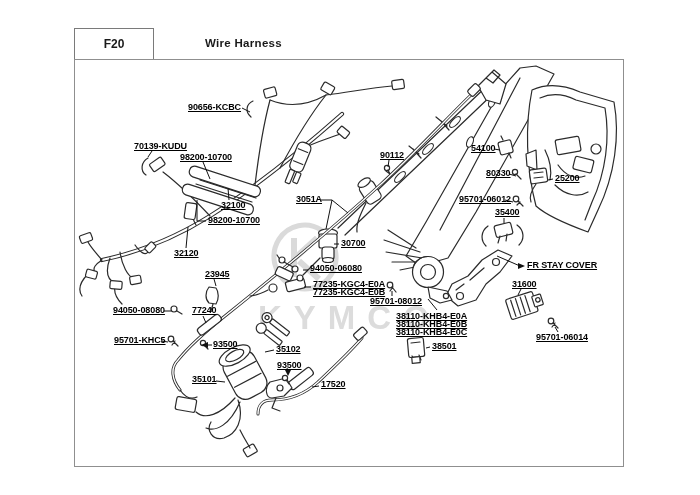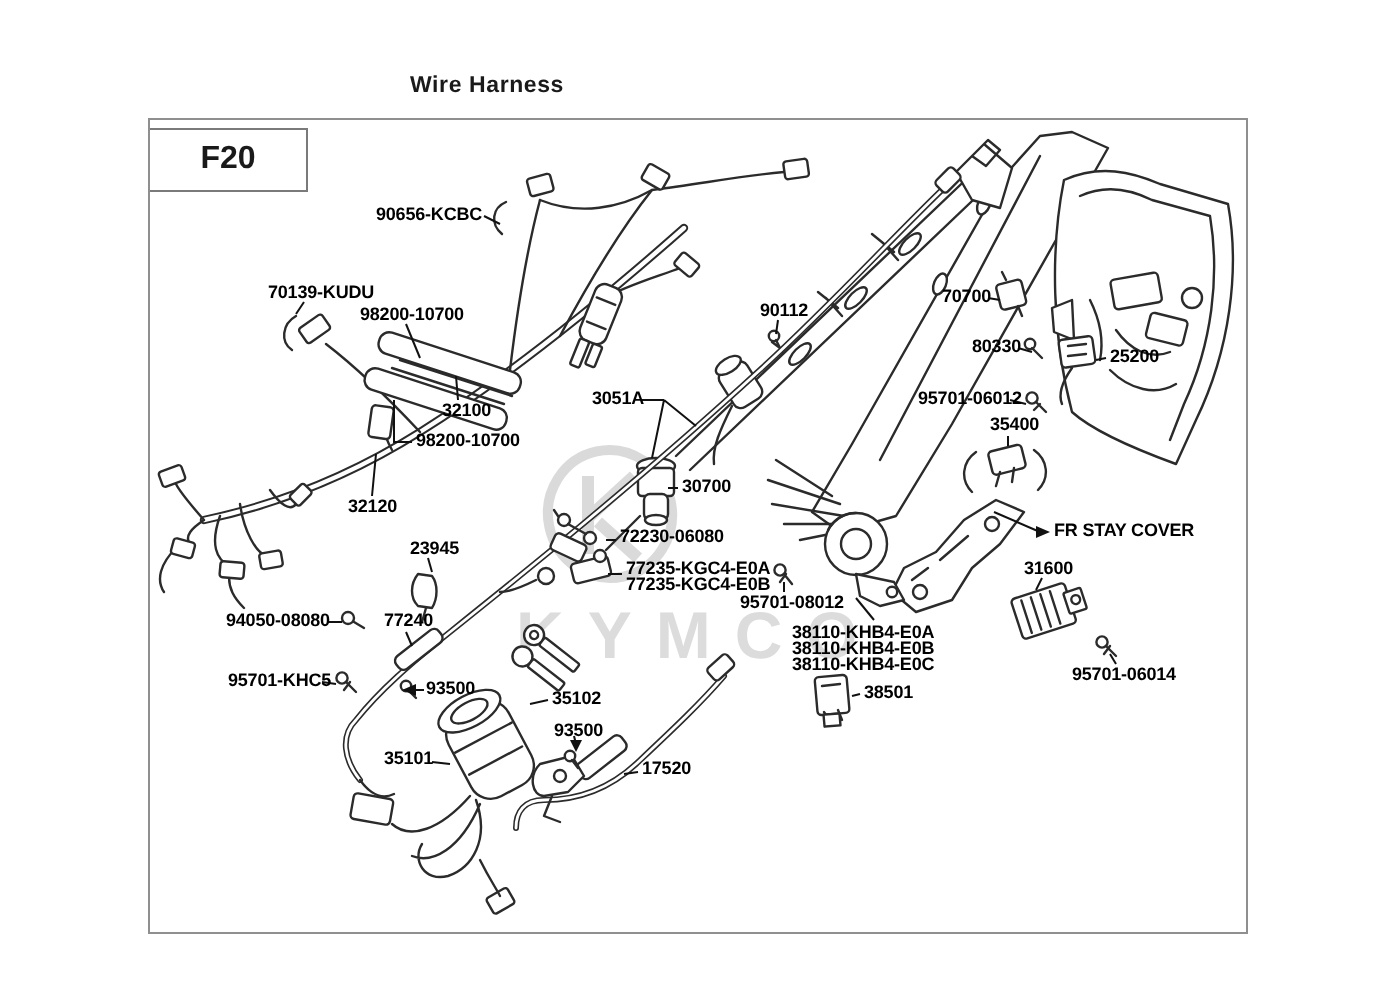--- a/index.html
+++ b/index.html
@@ -2,26 +2,26 @@
 <html><head>
 <meta charset="utf-8">
 <style>
   html,body{margin:0;padding:0;background:#fff;}
   .page{position:relative;width:700px;height:495px;background:#ffffff;overflow:hidden;
         font-family:"Liberation Sans", sans-serif;}
   .main-border{position:absolute;left:74px;top:59px;width:548px;height:406px;
                border:1.5px solid #8f8f8f;background:transparent;}
   .code-box{position:absolute;left:74px;top:28px;width:78px;height:30px;
             border:1.5px solid #7a7a7a;background:#fff;display:flex;align-items:center;justify-content:center;
-            font-size:16px;font-weight:bold;color:#1a1a1a;margin-top:36px;}
+            font-size:12px;font-weight:bold;color:#1a1a1a;}
   .doc-title{position:absolute;left:177px;top:37px;font-size:11.5px;font-weight:bold;color:#1a1a1a;letter-spacing:.3px;margin-left:28px;}
   .page-num{position:absolute;left:0;top:471px;width:700px;text-align:center;
             font-size:10px;font-weight:bold;color:#1a1a1a;}
   .lbl{position:absolute;font-size:9px;font-weight:bold;color:#000;white-space:nowrap;
-       letter-spacing:-0.1px;line-height:9px;}
+       letter-spacing:-0.1px;line-height:9px;text-decoration:underline;}
   svg{position:absolute;left:0;top:0;}
   .art{stroke:#2b2b2b;stroke-width:1.2;fill:none;stroke-linecap:round;stroke-linejoin:round;}
   .artf{stroke:#2b2b2b;stroke-width:1.2;fill:#ffffff;stroke-linejoin:round;}
   .tube{stroke:#2b2b2b;stroke-width:4.2;fill:none;stroke-linecap:round;}
   .tubein{stroke:#ffffff;stroke-width:2.2;fill:none;stroke-linecap:round;}
   .cab{stroke:#2b2b2b;stroke-width:3;fill:none;stroke-linecap:round;}
   .cabin{stroke:#ffffff;stroke-width:1.4;fill:none;stroke-linecap:round;}
   .lead{stroke:#111;stroke-width:1;fill:none;}
   .wm{fill:none;stroke:#dadada;}
   .wmtext{font-family:"Liberation Sans",sans-serif;font-weight:bold;font-size:33px;
@@ -272,29 +272,29 @@
   <div class="lbl" style="left:188px;top:103px">90656-KCBC</div>
   <div class="lbl" style="left:134px;top:142px">70139-KUDU</div>
   <div class="lbl" style="left:180px;top:153px">98200-10700</div>
   <div class="lbl" style="left:221px;top:201px">32100</div>
   <div class="lbl" style="left:208px;top:216px">98200-10700</div>
   <div class="lbl" style="left:174px;top:249px">32120</div>
   <div class="lbl" style="left:205px;top:270px">23945</div>
   <div class="lbl" style="left:380px;top:151px">90112</div>
   <div class="lbl" style="left:296px;top:195px">3051A</div>
   <div class="lbl" style="left:341px;top:239px">30700</div>
-  <div class="lbl" style="left:471px;top:144px">70700</div>
+  <div class="lbl" style="left:471px;top:144px">54100</div>
   <div class="lbl" style="left:486px;top:169px">80330</div>
   <div class="lbl" style="left:555px;top:174px">25200</div>
   <div class="lbl" style="left:459px;top:195px">95701-06012</div>
   <div class="lbl" style="left:495px;top:208px">35400</div>
   <div class="lbl" style="left:527px;top:261px">FR STAY COVER</div>
   <div class="lbl" style="left:512px;top:280px">31600</div>
   <div class="lbl" style="left:536px;top:333px">95701-06014</div>
-  <div class="lbl" style="left:310px;top:264px">72230-06080</div>
+  <div class="lbl" style="left:310px;top:264px">94050-06080</div>
   <div class="lbl" style="left:313px;top:280px">77235-KGC4-E0A</div>
   <div class="lbl" style="left:313px;top:288px">77235-KGC4-E0B</div>
   <div class="lbl" style="left:370px;top:297px">95701-08012</div>
   <div class="lbl" style="left:396px;top:312px">38110-KHB4-E0A</div>
   <div class="lbl" style="left:396px;top:320px">38110-KHB4-E0B</div>
   <div class="lbl" style="left:396px;top:328px">38110-KHB4-E0C</div>
   <div class="lbl" style="left:432px;top:342px">38501</div>
   <div class="lbl" style="left:113px;top:306px">94050-08080</div>
   <div class="lbl" style="left:192px;top:306px">77240</div>
   <div class="lbl" style="left:114px;top:336px">95701-KHC5</div>

